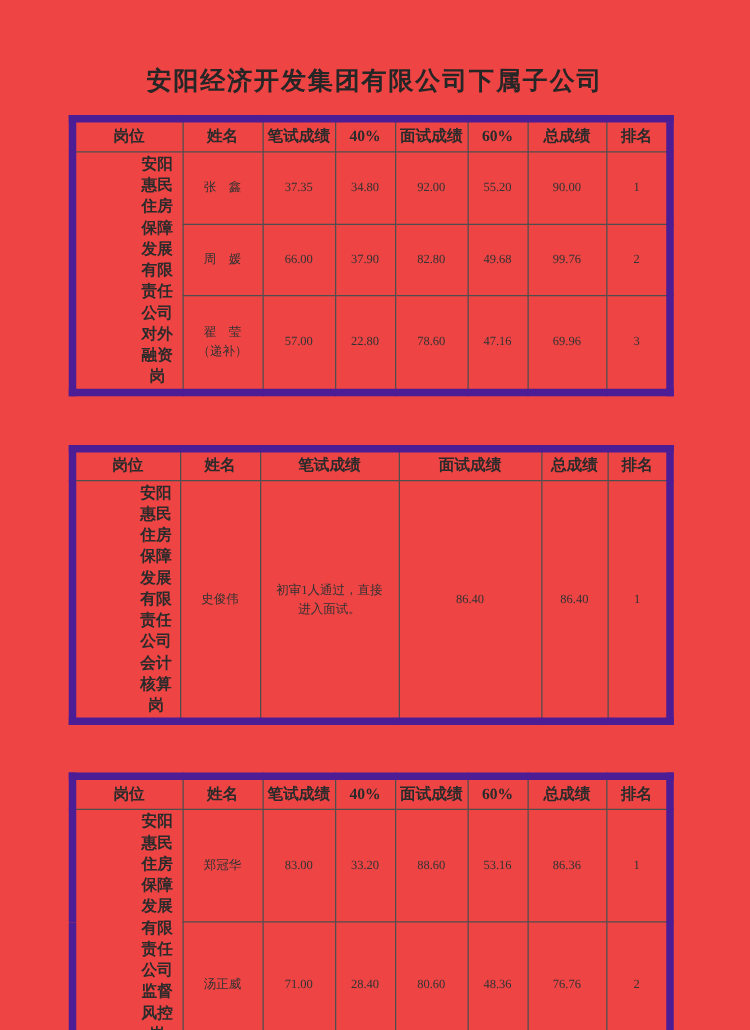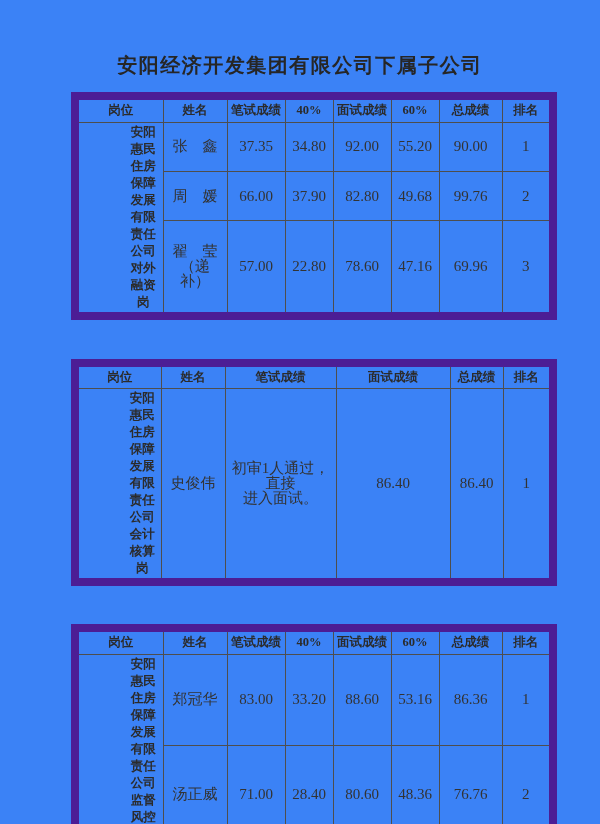--- a/index.html
+++ b/index.html
@@ -4,57 +4,57 @@
 <style>
   html,body { margin:0; padding:0; }
   body {
     width:600px; height:824px;
     background:#e9e9e9;
     font-family:"Liberation Serif","DejaVu Serif",serif;
   }
   .page {
     position:relative;
     width:600px; height:824px;
-    background:#3b82f6;
+    background:#ef4444;
     color:#2f2f2f;
     overflow:hidden;
   }
   .title {
     padding-top:52px;
     text-align:center;
     font-weight:bold;
     font-size:20px;
     line-height:27px;
     color:#262626;
     letter-spacing:1.5px;
   }
   table.t {
     border-collapse:collapse;
     table-layout:fixed;
-    margin-left:71px;
+    margin-left:55px;
     width:478px;
-    border:8px solid #4c1d95;
+    border:6px solid #4c1d95;
   }
   .t1 { margin-top:13px; }
   .t2 { margin-top:39px; }
   .t3 { margin-top:38px; }
   .t th, .t td {
     border:1px solid #4e4e4e;
     text-align:center;
     vertical-align:middle;
     padding:1px 2px;
     overflow:hidden;
   }
   .t th {
     font-weight:bold;
     font-size:12.5px;
     color:#2b2b2b;
   }
   .t td {
-    font-size:15px;
+    font-size:10px;
     white-space:pre-line;
     line-height:15px;
     color:#333333;
   }
   .t td.pos {
     font-weight:bold;
     font-size:12.5px;
     line-height:17px;
     color:#2b2b2b;
     padding-left:47px;

